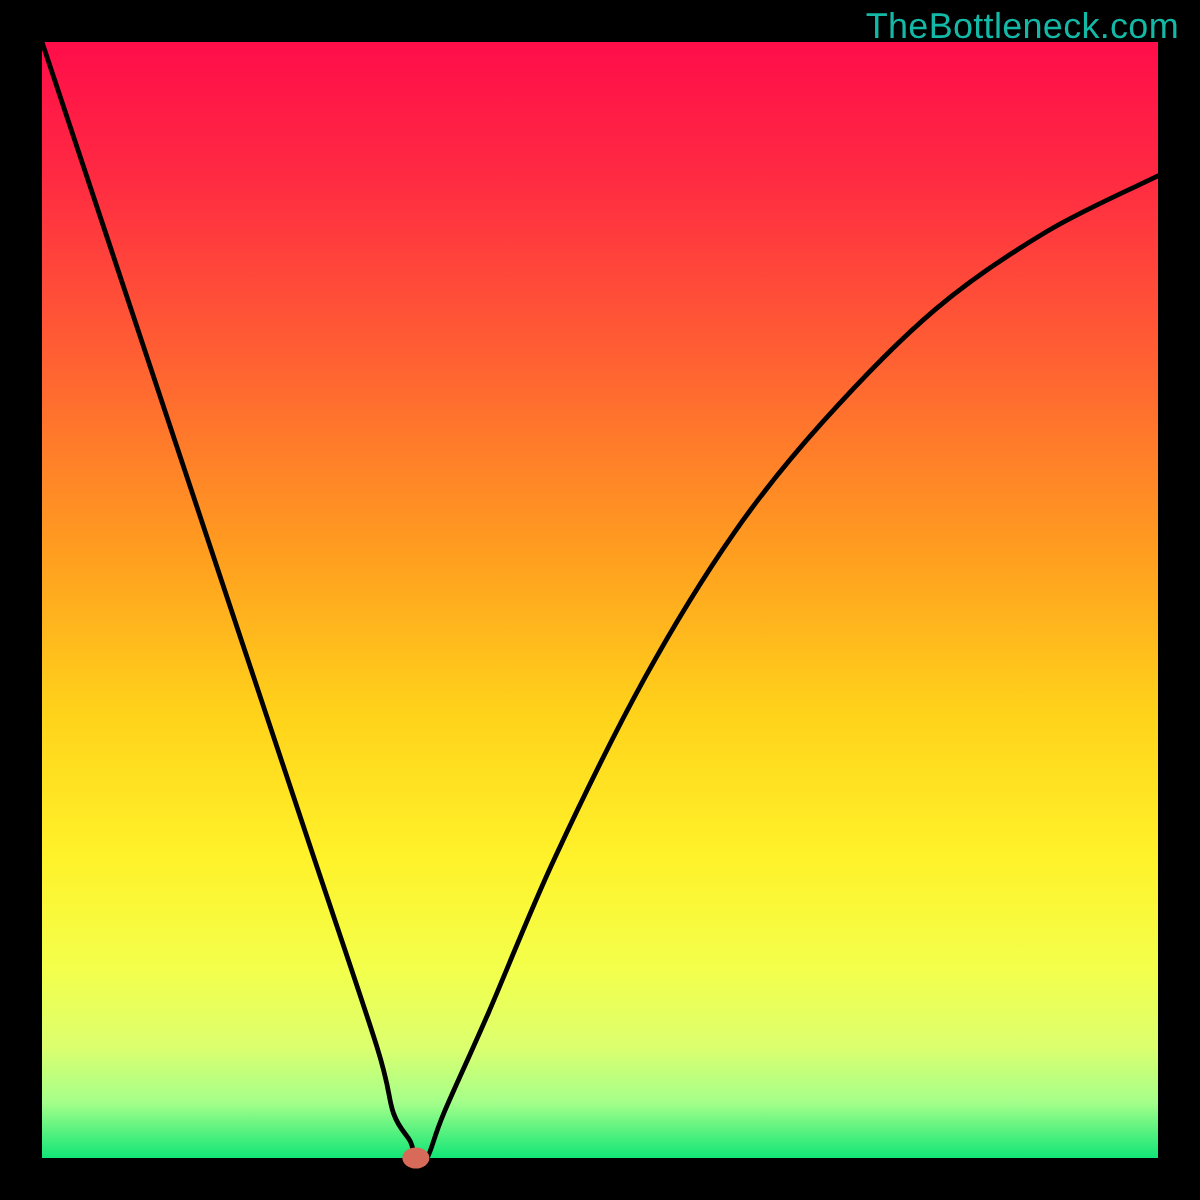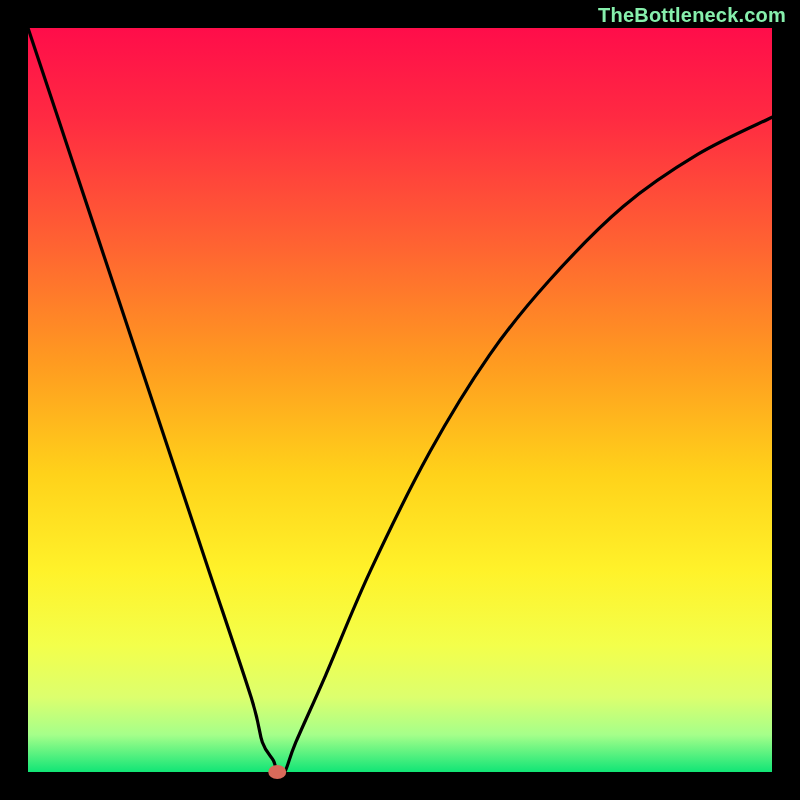--- a/index.html
+++ b/index.html
@@ -18,23 +18,23 @@
   }
   svg {
     position: absolute;
     top: 0;
     left: 0;
   }
   .watermark {
     position: absolute;
     top: 4px;
     right: 14px;
-    color: #86efac;
-    font-size: 20px;
-    font-weight: 700;
+    color: #14b8a6;
+    font-size: 24px;
+    font-weight: 400;
     letter-spacing: 0.2px;
   }
 </style>
 </head>
 <body>
 
 <div class="stage">
 
   <svg width="800" height="800" viewBox="0 0 800 800">
     <defs>

